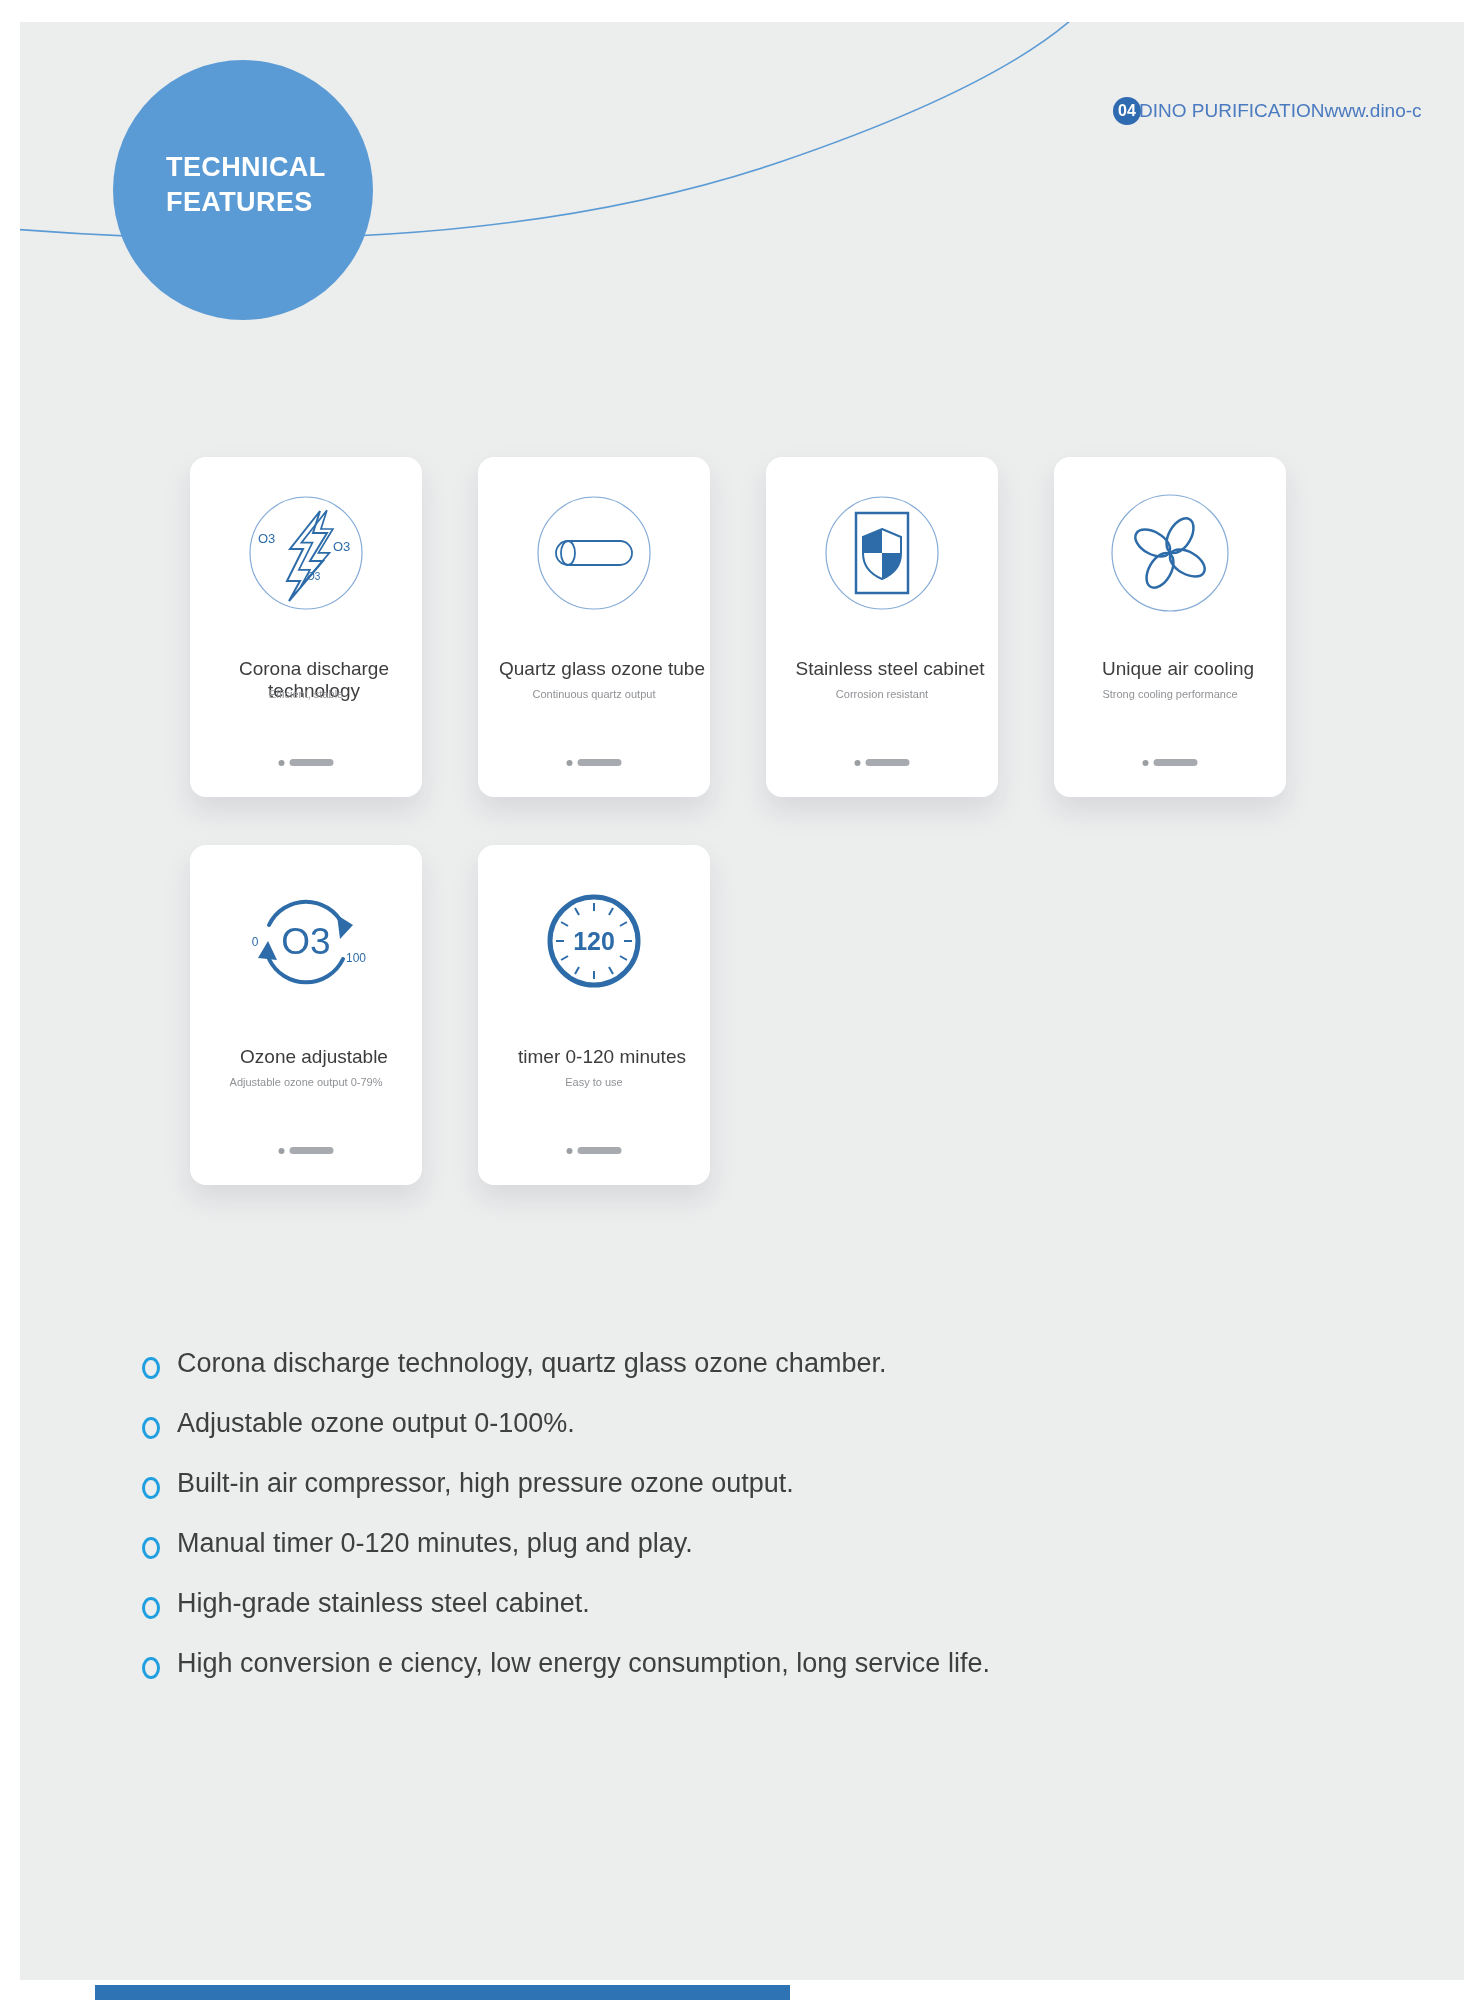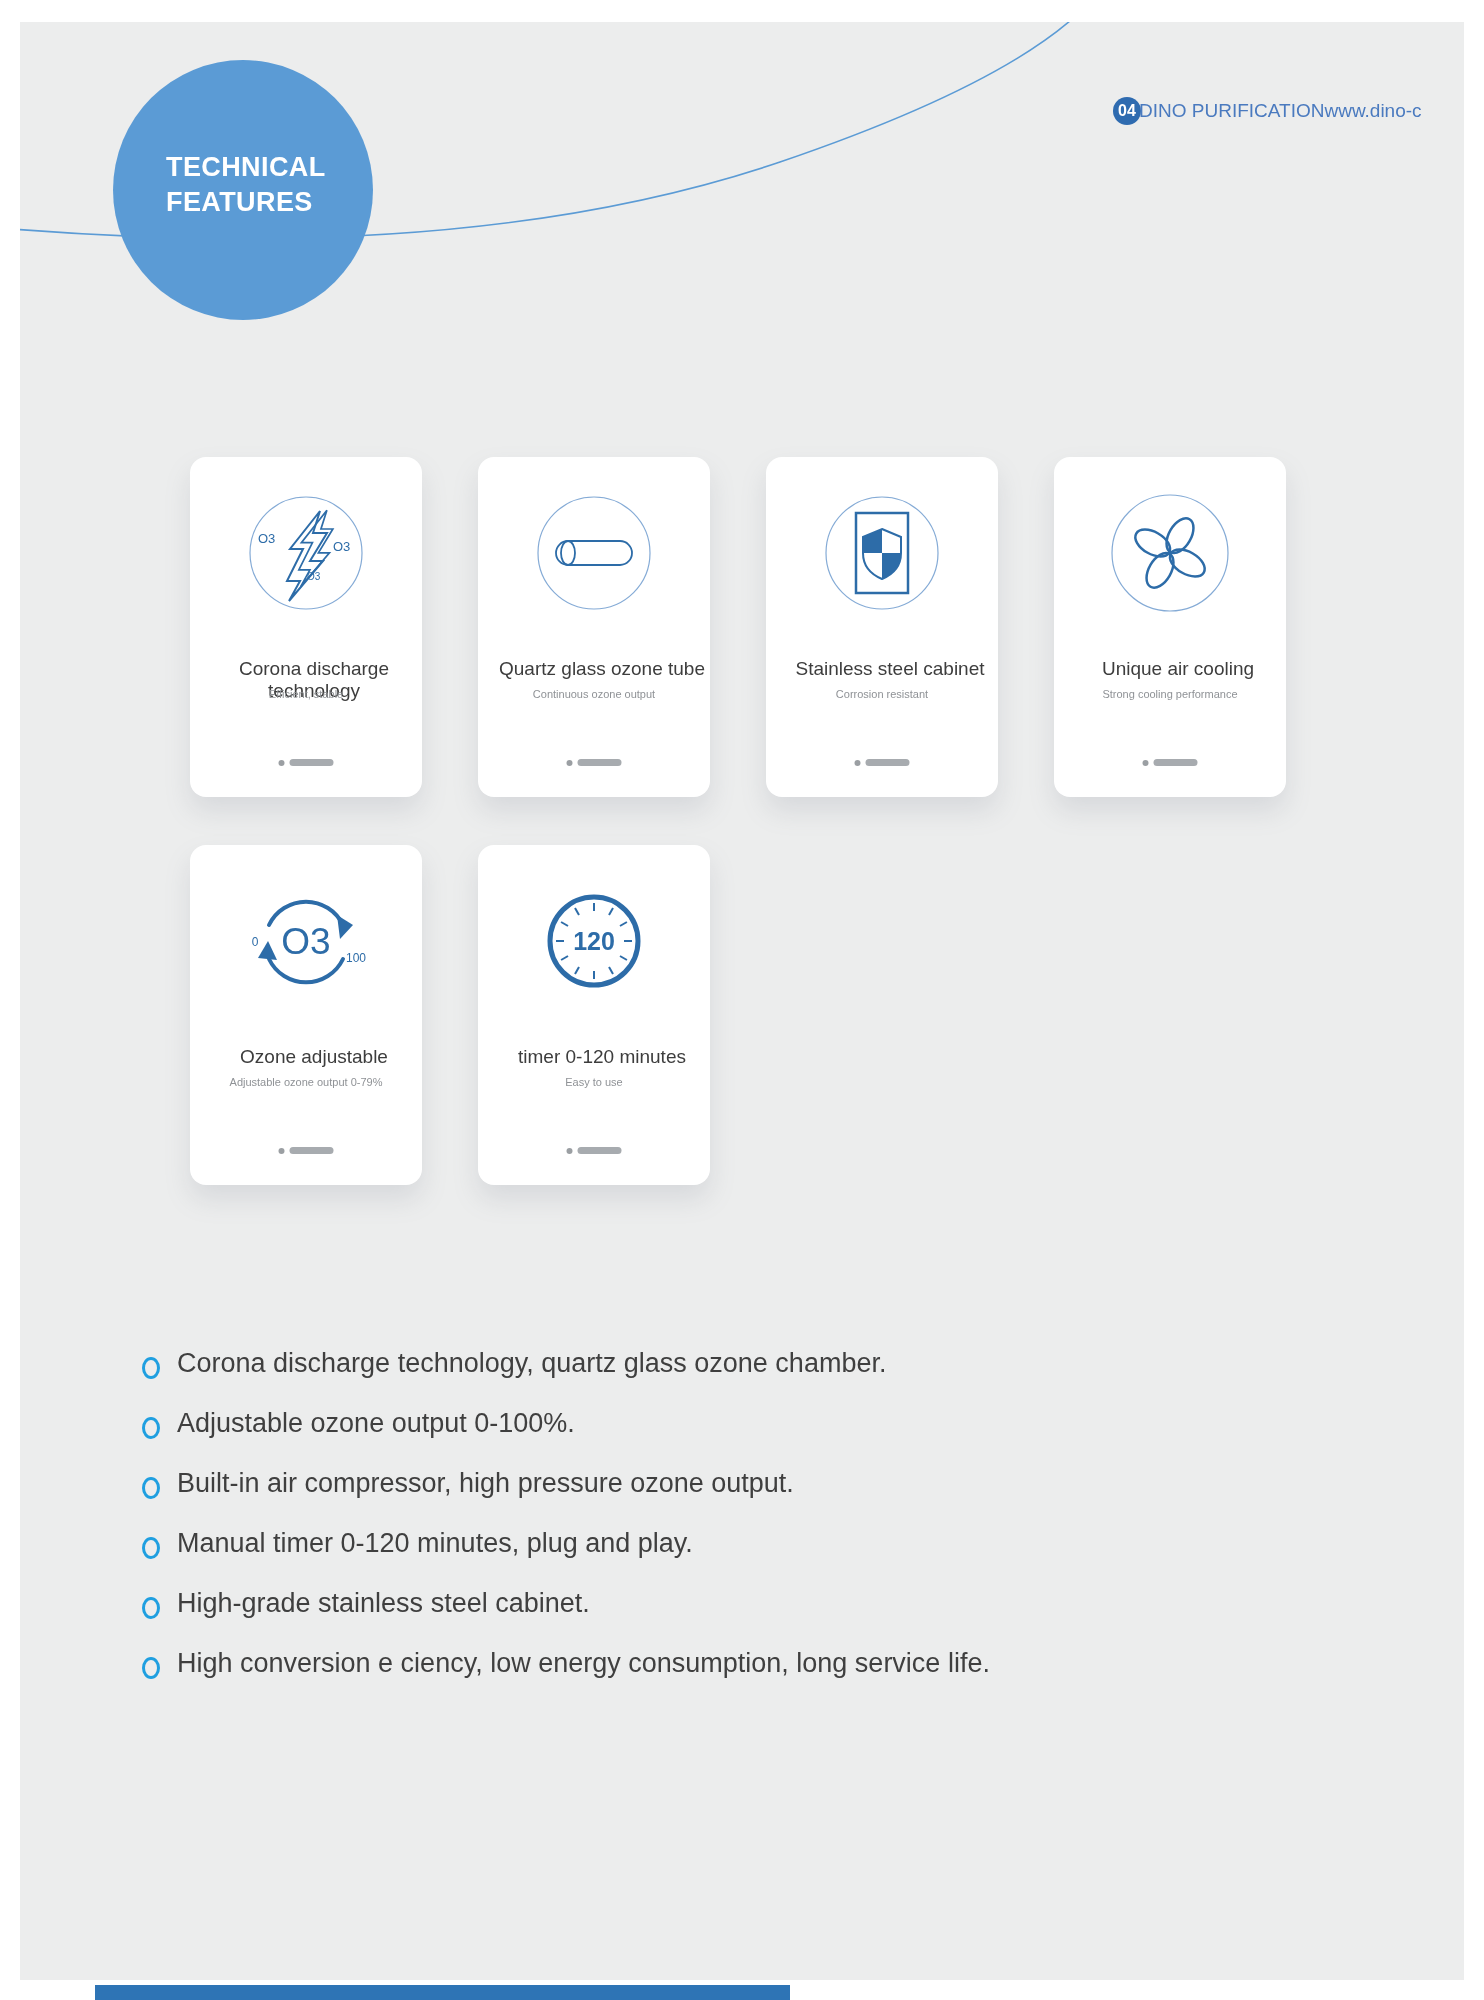--- a/index.html
+++ b/index.html
@@ -109,21 +109,21 @@
         </div>
     </div>
 
     <div class="card">
       <svg class="icon" width="140" height="140" viewBox="-70 -70 140 140">
         <circle class="ring-thin" r="56"></circle>
         <rect class="stroke-deep" stroke-width="1.8" x="-38" y="-12" width="76" height="24" rx="12"></rect>
         <ellipse class="stroke-deep" stroke-width="1.8" cx="-26" cy="0" rx="7" ry="12"></ellipse>
       </svg>
       <div class="card-title">Quartz glass ozone tube</div>
-      <div class="card-sub">Continuous ozone output</div>
+      <div class="card-sub">Continuous quartz output</div>
       <div class="dash">
           <span class="dot"></span>
           <span class="bar"></span>
         </div>
     </div>
 
 
     <div class="card">
       <svg class="icon" width="140" height="140" viewBox="-70 -70 140 140">
         <defs>

